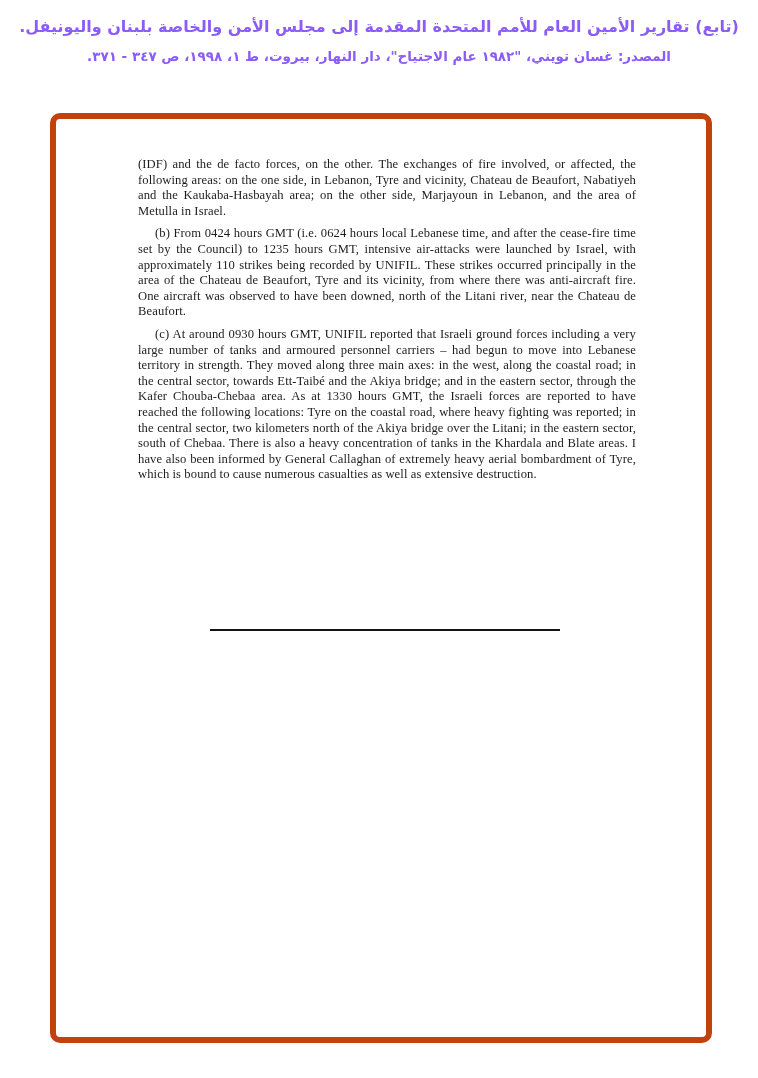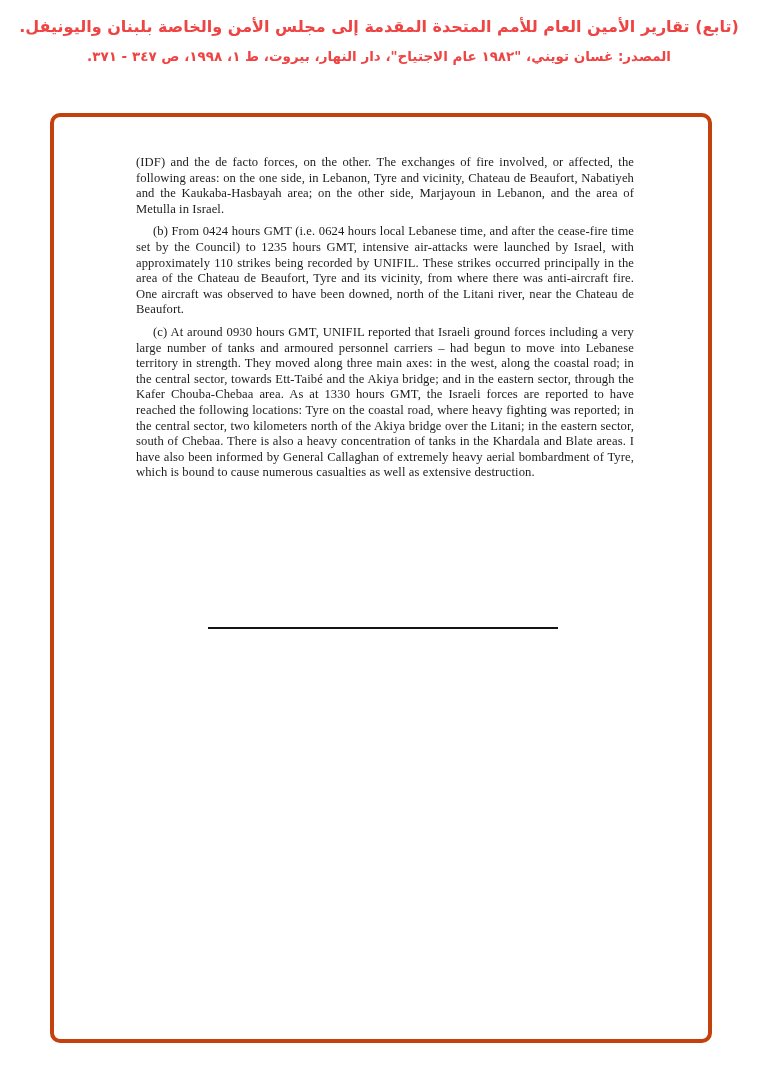--- a/index.html
+++ b/index.html
@@ -11,41 +11,41 @@
     overflow: hidden;
     font-family: "Liberation Serif", serif;
   }
 
   
   .arabic-header {
     direction: rtl;
     text-align: center;
     font-family: "DejaVu Sans", sans-serif;
     font-weight: bold;
-    color: #ef4444;
+    color: #8b5cf6;
     padding-top: 16px;
   }
   .ar-line1 {
     font-size: 16px;
     line-height: 1.4;
     margin-bottom: 9px;
   }
   .ar-line2 {
     font-size: 13.5px;
     line-height: 1.4;
   }
 
   
   .green-frame {
     position: absolute;
     left: 50px;
     top: 113px;
     width: 662px;
     height: 930px;
-    border: 4px solid #c2410c;
+    border: 6px solid #c2410c;
     border-radius: 10px;
     background: #ffffff;
   }
 
   
   .text-block {
     position: absolute;
     left: 82px;
     top: 38px;
     width: 498px;

